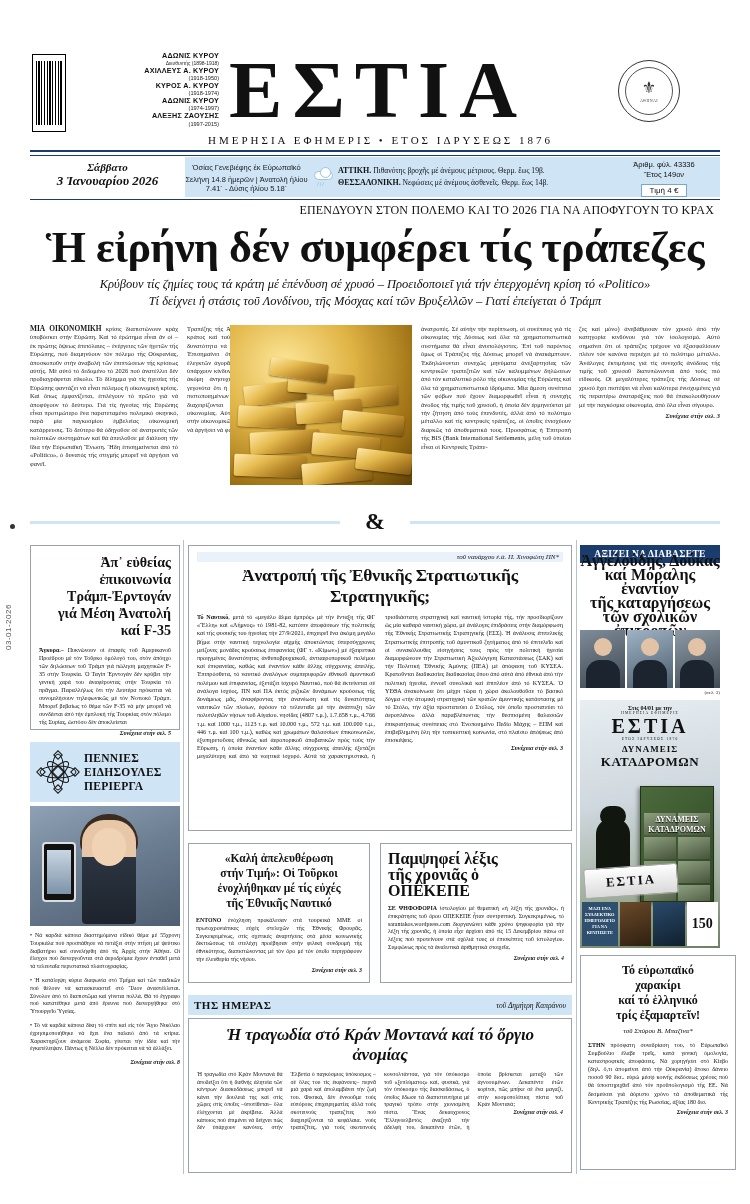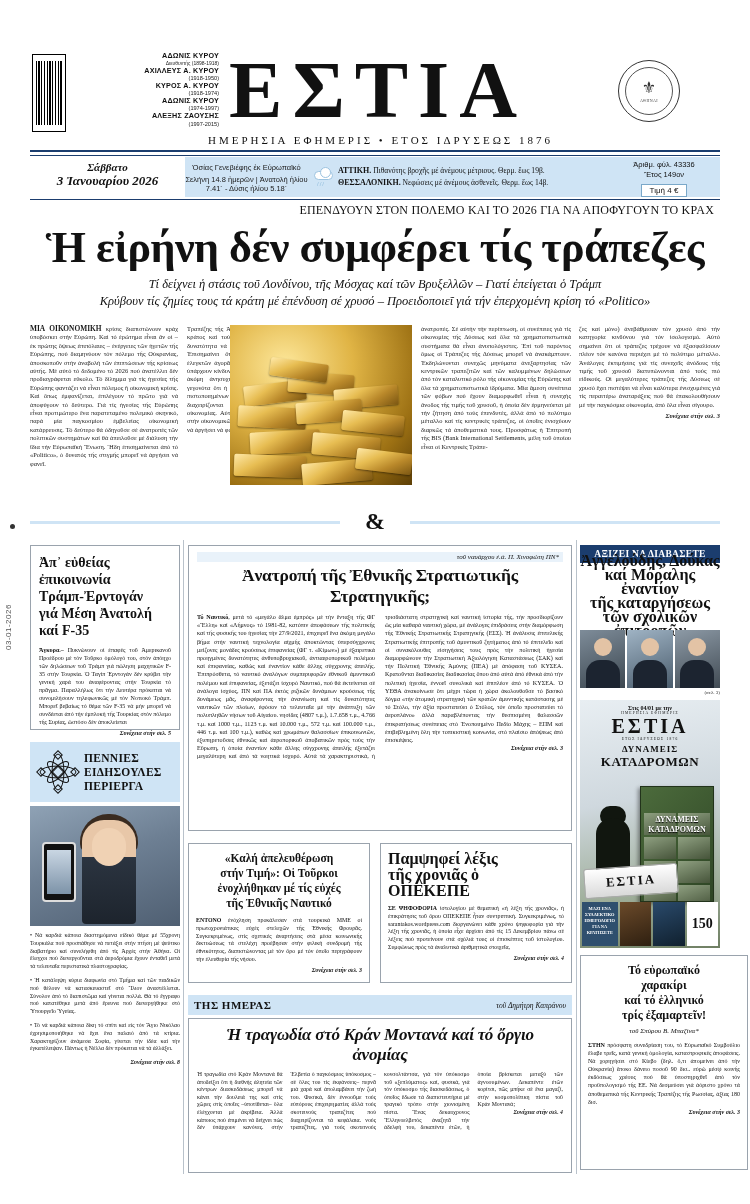--- a/index.html
+++ b/index.html
@@ -106,21 +106,21 @@
   .ampwrap .l1 { left:0; width:310px; }
   .ampwrap .l2 { right:0; width:310px; }
   .ampwrap .amp { position:absolute; left:0; right:0; top:0; text-align:center;
                   font-size:24px; font-weight:bold; font-family:"Liberation Serif",serif; }
 
   
   .box { position:absolute; border:1px solid #9aa3ad; background:#fff; }
 
   
   .bx-trump { left:30px; top:545px; width:150px; height:185px; padding:8px 8px 6px; }
-  .bx-trump .h { font-size:14px; font-weight:bold; line-height:17px; text-align:left; }
+  .bx-trump .h { font-size:14px; font-weight:bold; line-height:17px; text-align:right; }
   .bx-trump .body { font-size:6px; line-height:8px; text-align:justify; margin-top:7px; }
   .bx-trump .cont { font-size:6px; font-style:italic; font-weight:bold; text-align:right; margin-top:4px; }
 
   .pennies { position:absolute; left:30px; top:742px; width:150px; height:60px; background:#cfe4f5;
              display:flex; align-items:center; padding-left:6px; }
   .pennies .flower { width:44px; height:44px; position:relative; flex:0 0 44px; }
   .pennies .p-lbl { font-size:11.5px; font-weight:bold; line-height:14px; letter-spacing:.3px; margin-left:4px; }
 
   .lphoto { position:absolute; left:30px; top:806px; width:150px; height:120px;
             background:linear-gradient(160deg,#8fa2b5 0%,#6d7f93 45%,#4f5f72 100%); overflow:hidden;}
@@ -203,21 +203,21 @@
               display:flex; align-items:center; justify-content:center; transform:rotate(-4deg);}
   .ad-paper span { font-size:13px; font-weight:bold; letter-spacing:2px; }
   .ad-strip { position:absolute; left:0; bottom:0; width:140px; height:48px; display:flex; gap:2px; padding:2px;}
   .ad-strip .cell { flex:1; position:relative; overflow:hidden; }
   .ad-s1 { background:#2f4f6e; color:#fff; font-size:4.4px; font-weight:bold; line-height:6px; padding:4px 2px; text-align:center;}
   .ad-s2 { background:linear-gradient(160deg,#6b4a2a,#2e1f10);}
   .ad-s3 { background:linear-gradient(160deg,#2a4a6b,#10202e);}
   .ad-s4 { background:#fff; display:flex; align-items:center; justify-content:center;}
   .ad-s4 b { font-size:14px; color:#111; }
 
-  .bx-evro { left:580px; top:955px; width:168px; height:215px; padding:7px 7px 5px; }
+  .bx-evro { left:580px; top:955px; width:156px; height:215px; padding:7px 7px 5px; }
   .bx-evro .h { font-size:12px; font-weight:bold; line-height:15px; text-align:center; }
   .bx-evro .by { font-size:7px; font-style:italic; text-align:center; margin-top:4px;}
   .bx-evro .body { font-size:6px; line-height:8.1px; text-align:justify; margin-top:6px;}
   .bx-evro .cont { font-size:6px; font-style:italic; font-weight:bold; text-align:right; margin-top:3px;}
 
   .vsep { position:absolute; width:1px; background:#b9c2cb; }
 </style>
 </head>
 <body>
 
@@ -292,22 +292,22 @@
       <div class="i2">Ἔτος 149ον</div>
       <div class="i3">Τιμή 4 €</div>
     </div>
   </div>
 
   <div class="rule-thin" style="top:199px"></div>
 
   <div class="kicker">ΕΠΕΝΔΥΟΥΝ ΣΤΟΝ ΠΟΛΕΜΟ ΚΑΙ ΤΟ 2026 ΓΙΑ ΝΑ ΑΠΟΦΥΓΟΥΝ ΤΟ ΚΡΑΧ</div>
   <div class="bighead">Ἡ εἰρήνη δέν συμφέρει τίς τράπεζες</div>
   <div class="subhead">
+    <div>Κρύβουν τίς ζημίες τους τά κράτη μέ ἐπένδυση σέ χρυσό – Προειδοποιεῖ γιά τήν ἐπερχομένη κρίση τό «Politico»</div>
     <div>Τί δείχνει ἡ στάσις τοῦ Λονδίνου, τῆς Μόσχας καί τῶν Βρυξελλῶν – Γιατί ἐπείγεται ὁ Τράμπ</div>
-    <div>Κρύβουν τίς ζημίες τους τά κράτη μέ ἐπένδυση σέ χρυσό – Προειδοποιεῖ γιά τήν ἐπερχομένη κρίση τό «Politico»</div>
   </div>
 
   <div class="lead">
     <div class="col c1">
       <b class="dropin">ΜΙΑ ΟΙΚΟΝΟΜΙΚΗ</b><span> κρίσις διαπιστώνουν κράχ ὑποβόσκει στήν Εὐρώπη. Καί τό ἐρώτημα εἶναι ἄν οἱ – ἐκ πρώτης ὄψεως ἐπιπόλαιες – ἐνέργειες τῶν ἡγετῶν τῆς Εὐρώπης, πού διαμηνύουν τόν πόλεμο τῆς Οὐκρανίας, ἀποσκοποῦν στήν ἀναβολή τῶν ἐπιπτώσεων τῆς κρίσεως αὐτῆς. Μέ αὐτό τό δεδομένο τό 2026 πού ἀνατέλλει δέν προδιαγράφεται εὔκολο. Τό δίλημμα γιά τίς ἡγεσίες τῆς Εὐρώπης φαντάζει νά εἶναι πόλεμος ἤ οἰκονομική κρίσις. Καί ὅπως ἐμφανίζεται, ἐπιλέγουν τό πρῶτο γιά νά ἀποφύγουν τό δεύτερο. Γιά τίς ἡγεσίες τῆς Εὐρώπης εἶναι προτιμώτερο ἕνα παρατεταμένο πολεμικό σκηνικό, παρά μία παγκοσμίου ἐμβελείας οἰκονομική κατάρρευσις. Τό δεύτερο θά ὁδηγοῦσε σέ ἀνατροπές τῶν πολιτικῶν συστημάτων καί θά ἀπειλοῦσε μέ διάλυση τήν ἴδια τήν Εὐρωπαϊκή Ἕνωση. Ἤδη ἐπισημαίνεται ἀπό τό «Politico», ὁ δυνατός τῆς στιγμῆς μπορεῖ νά ἀργήσει νά φανεῖ.</span>
     </div>
     <div class="col c2">
       <span>Τραπέζης τῆς Ἀγγλίας ὁ ὁποῖος δέν ἐλέγχεται ἀπό τό κράτος καί τούς θεσμικούς κανόνες, ἔχει πλέον τήν δυνατότητα νά ἐκφράζεται. Ἔχει σημάνει συναγερμό. Ἐπισημαίνει ὅτι ἡ ἀνάληψη νέων κινδύνων τῶν ἐλεγκτῶν ἀγορᾶς ἰδιωτικῶν κεφαλαίων, τονίζοντας ὅτι ὑπάρχουν κίνδυνοι παρόμοιοι μέ τό 2008. Κυκλοφοροῦν ἀκόμη ἀνησυχητικά εἶναι τά ἄκρως ἀνησυχητικά γεγονότα ὅτι ἡ κατάστασις ἔχει περάσει στά χέρια μή πιστοποιημένων τοπικιστικῶν ἱδρυμάτων πού διαχειρίζονται σχεδόν τό ἥμισυ τῆς παγκοσμίου οἰκονομίας. Αὐτό σημαίνει ὅτι ὁποιαδήποτε μεταβολή στήν οἰκονομικῶς θεμελιώδη δομή καί τήν στιγμή μπορεῖ νά ἀργήσει νά φανεῖ.</span>
     </div>
 

